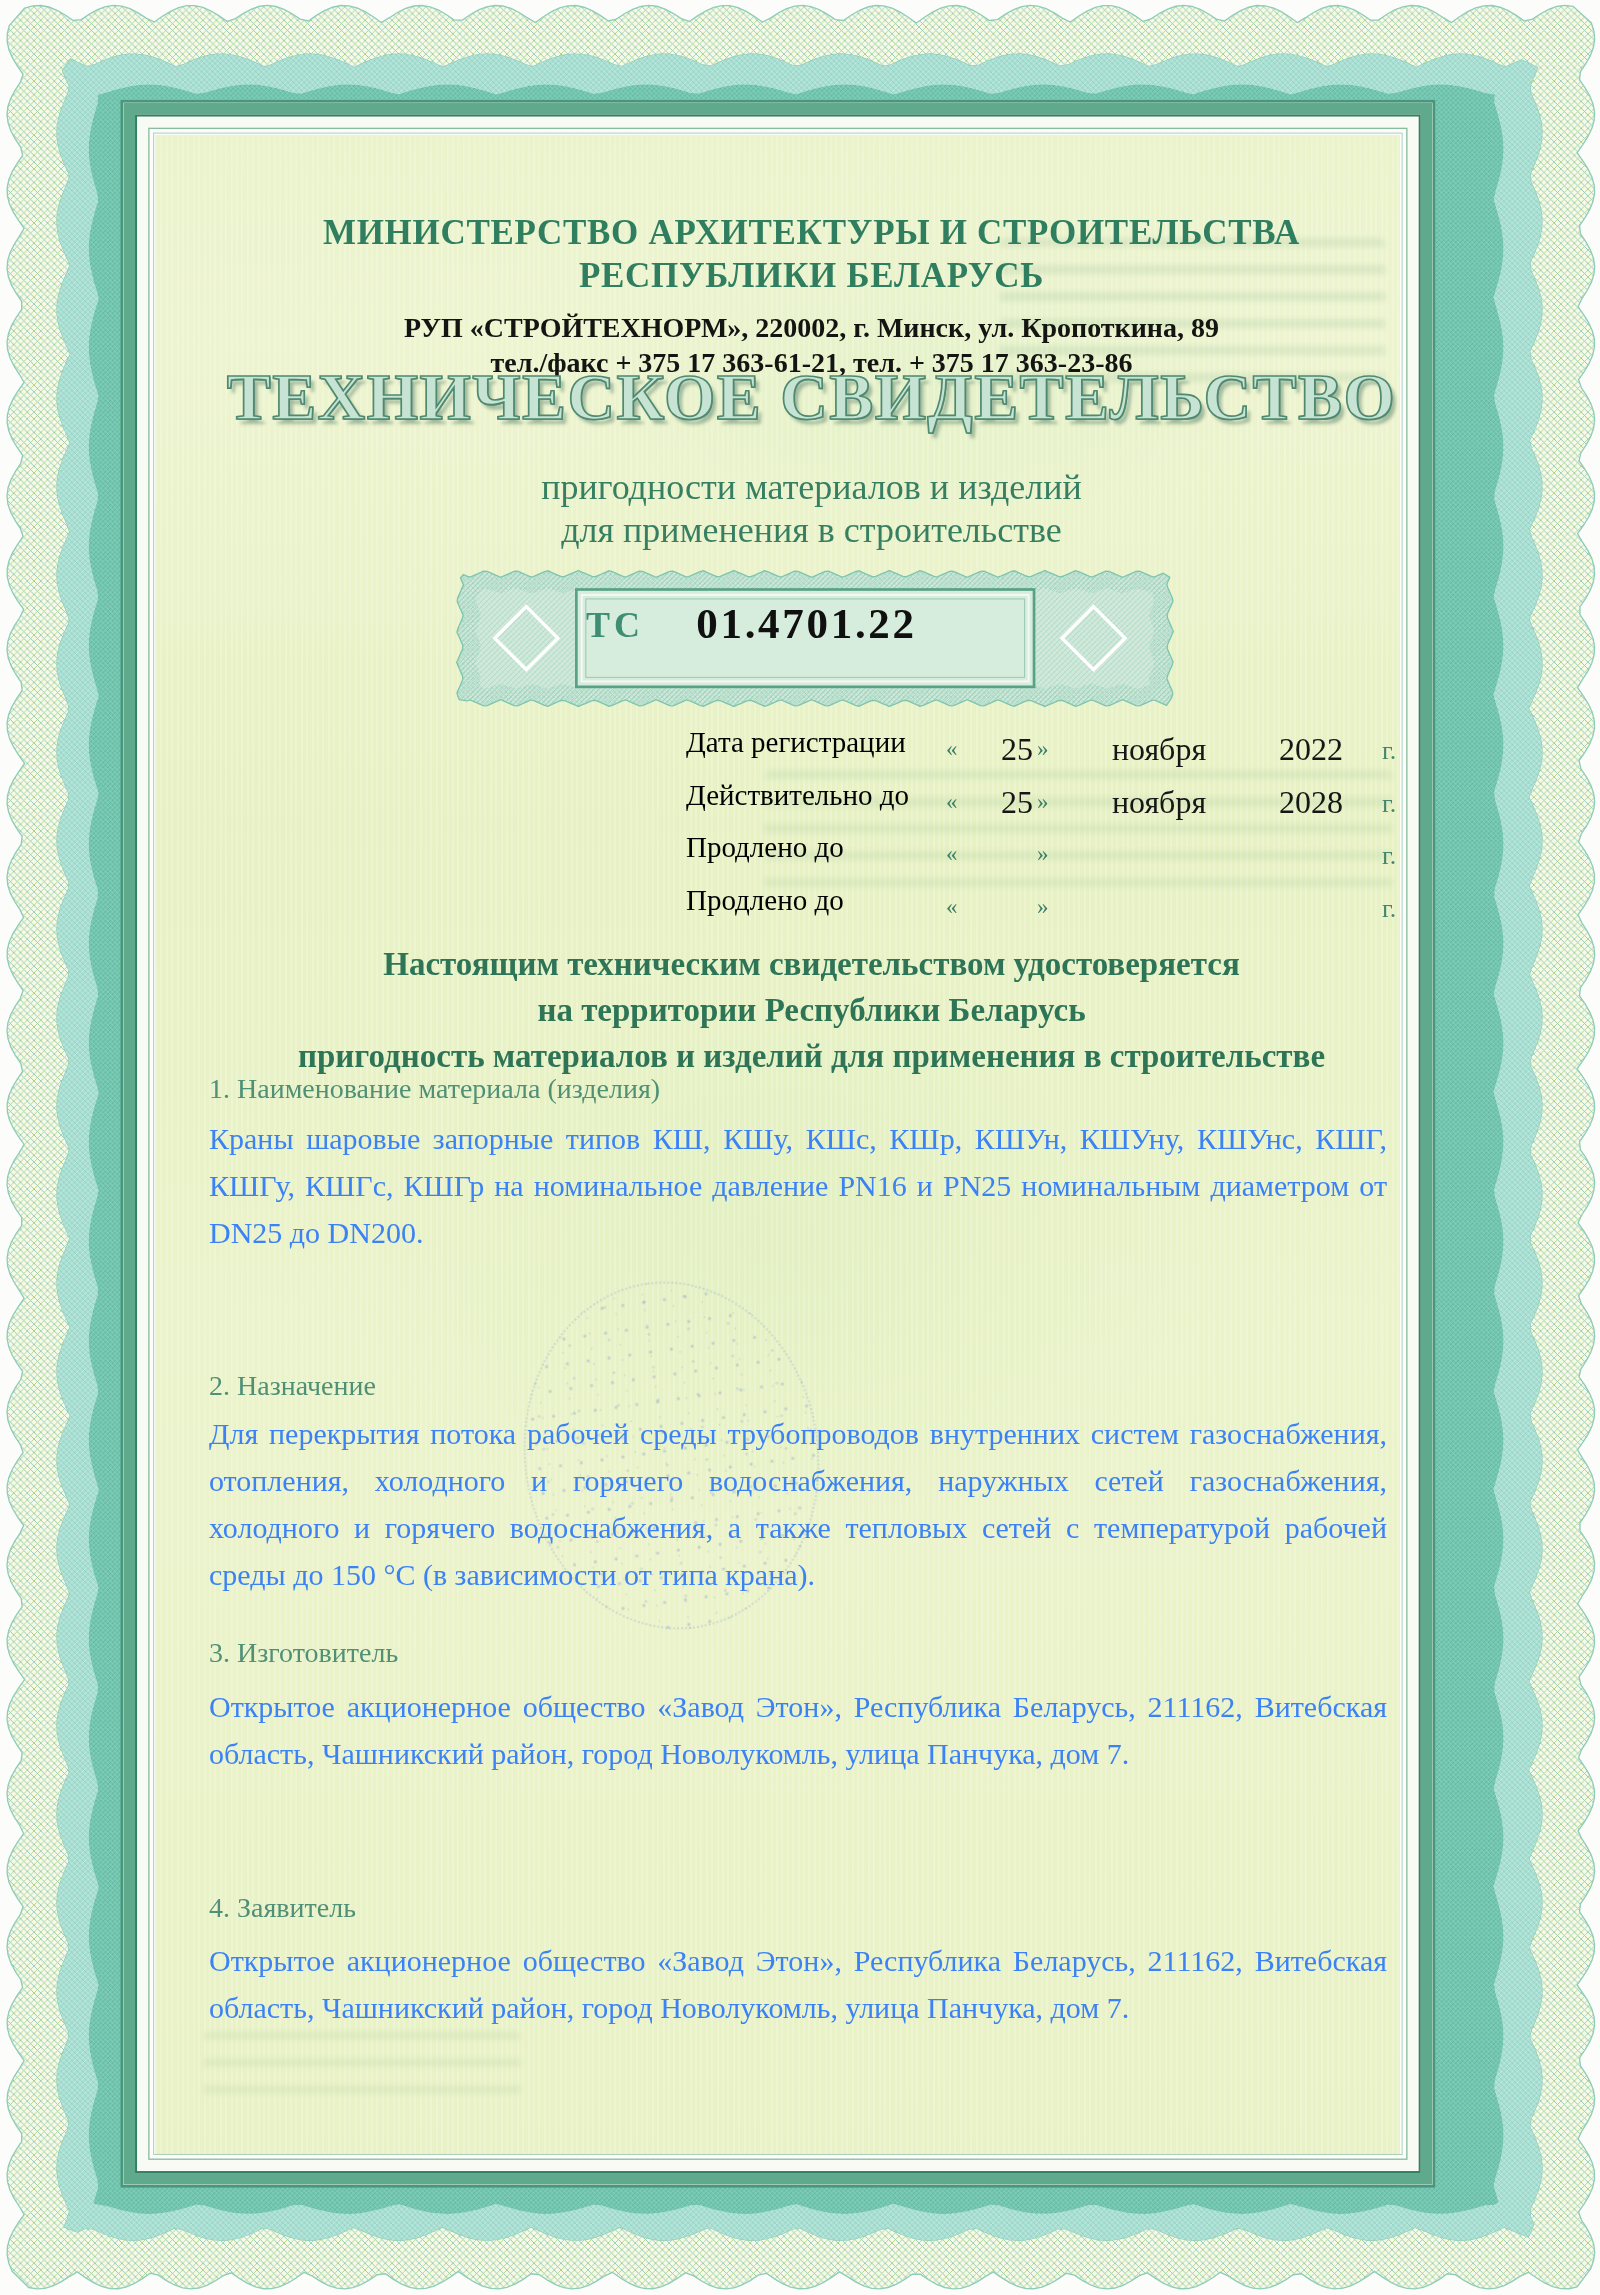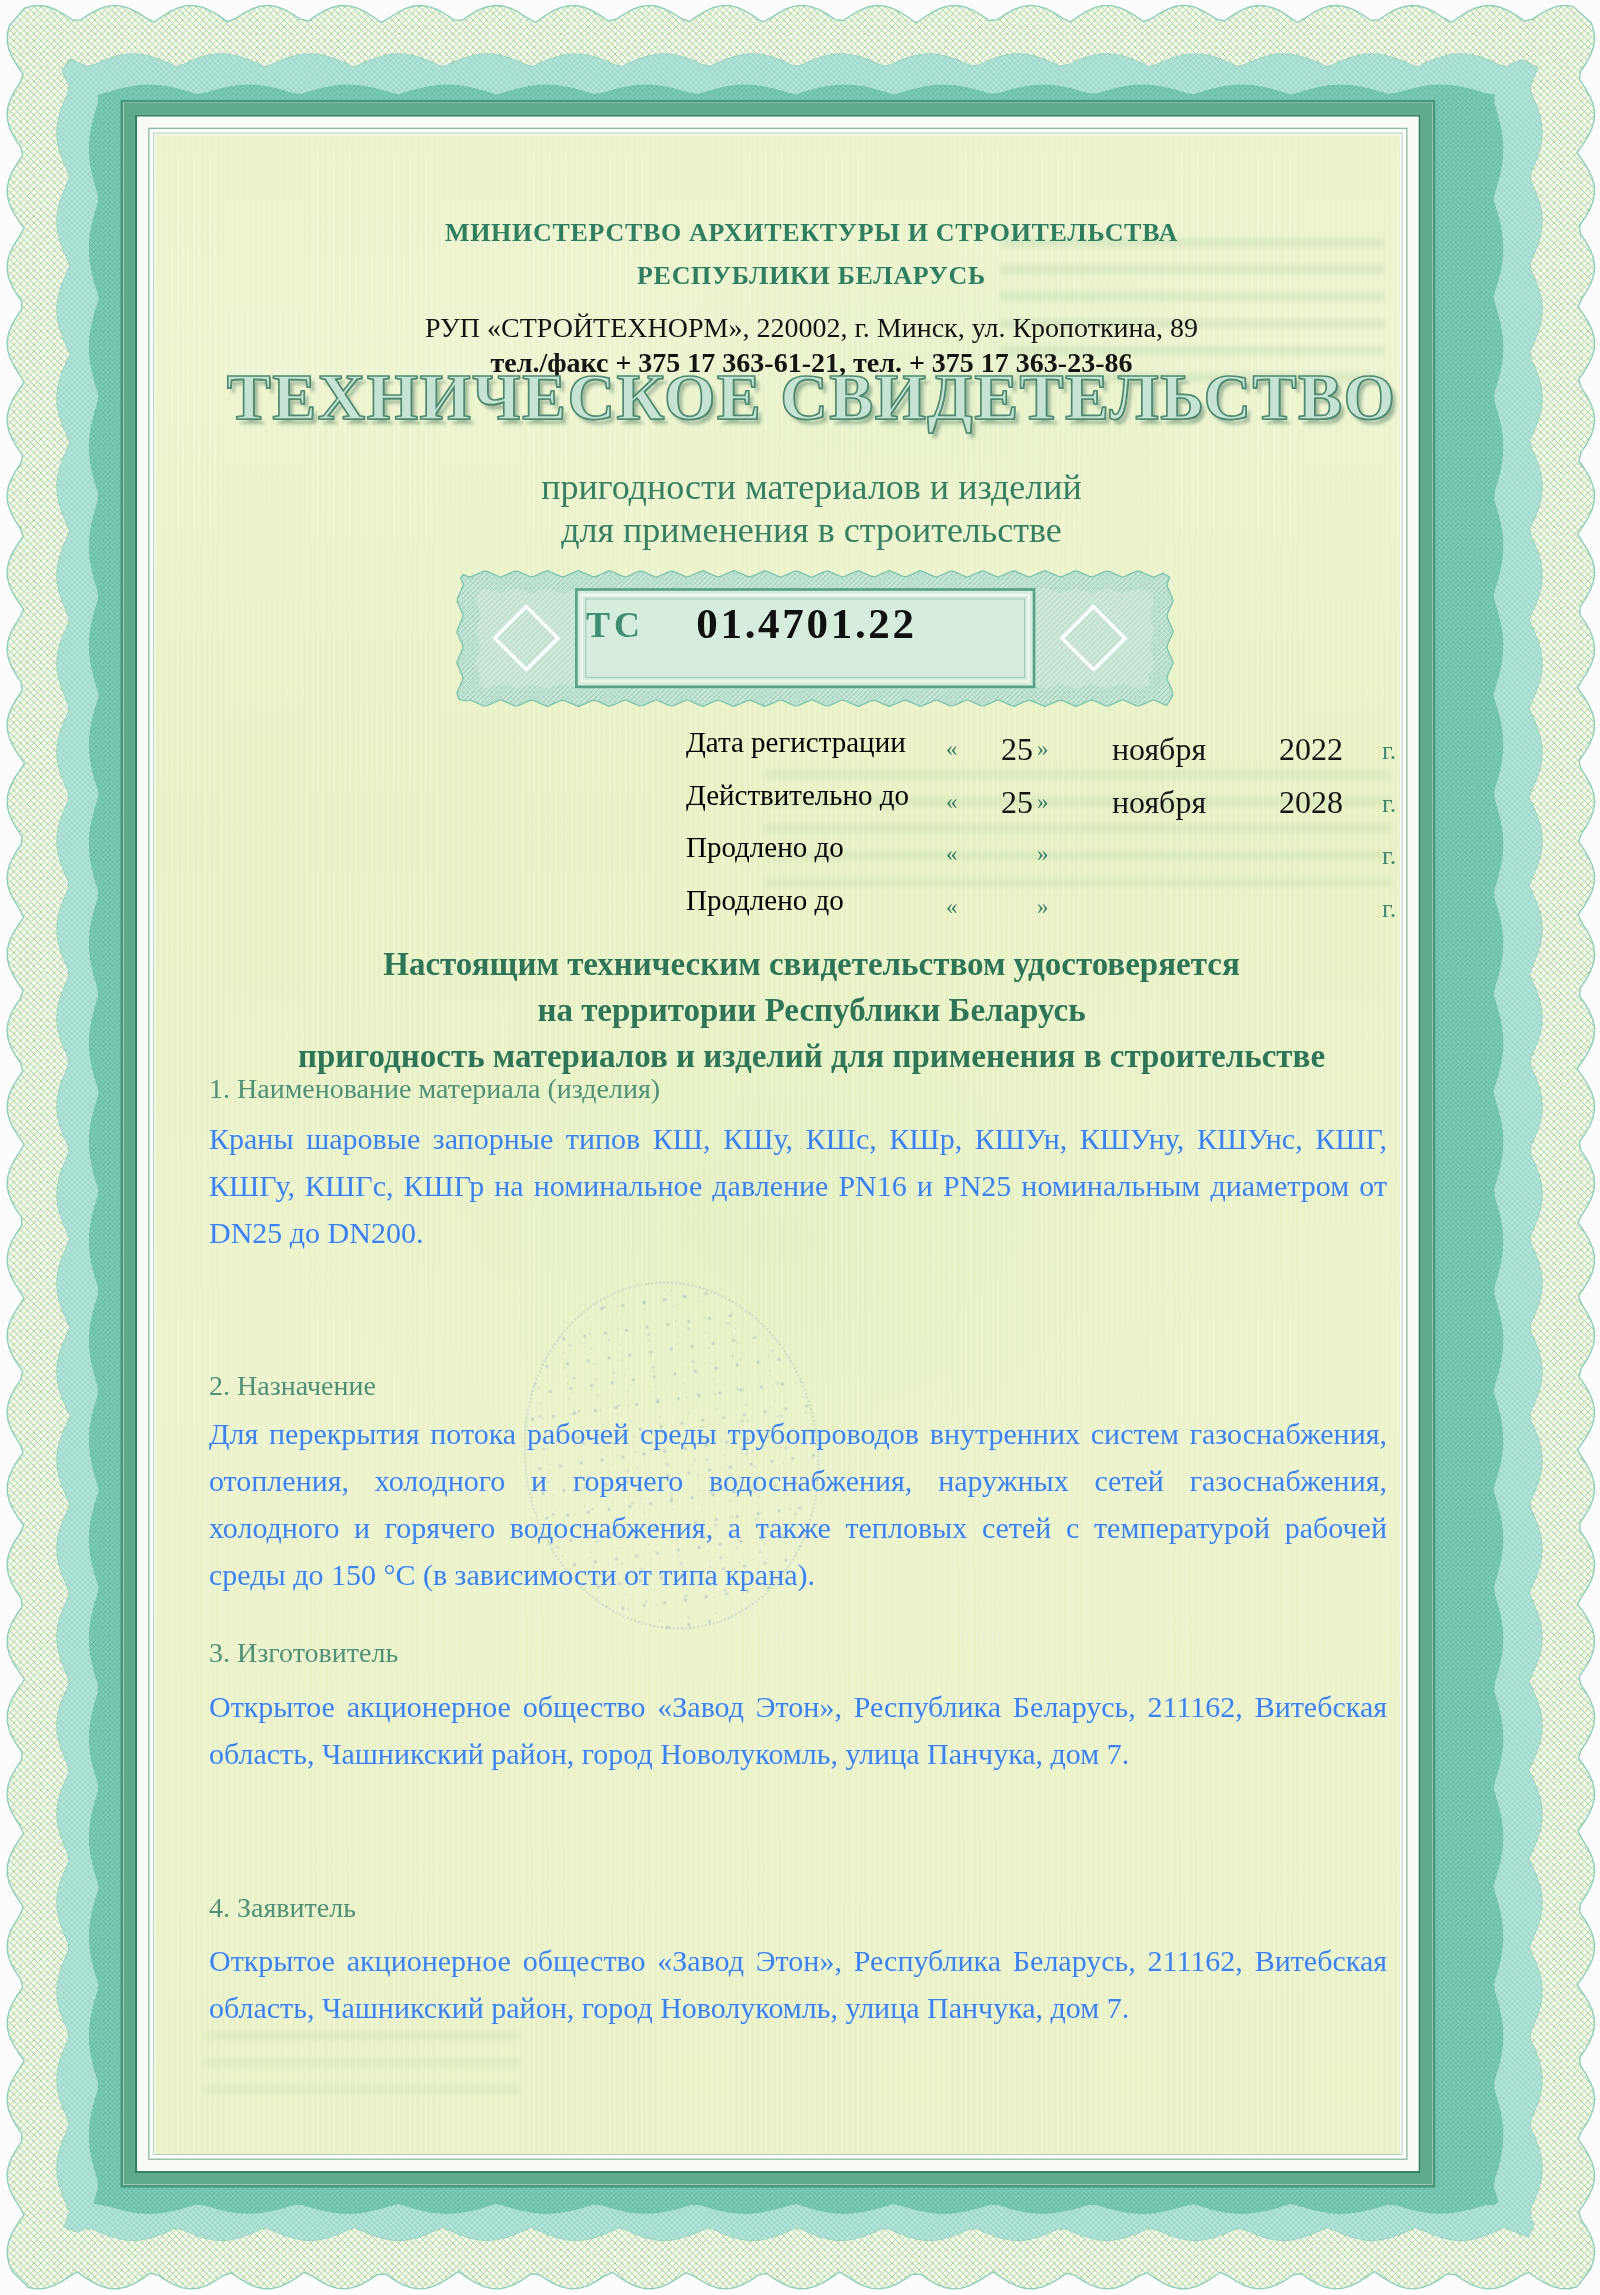--- a/index.html
+++ b/index.html
@@ -16,22 +16,22 @@
 
   .border-svg{position:absolute;left:0;top:0;width:1601px;height:2295px;z-index:3;}
 
   .ghost{position:absolute;z-index:2;border-radius:6.8px;filter:blur(2.7px);
     background:repeating-linear-gradient(180deg, rgba(110,165,120,.14) 0 9.5px, rgba(110,165,120,0) 9.5px 27px);}
   .g1{left:1000px;top:238px;width:385px;height:162px;}
   .g2{left:764px;top:770px;width:628px;height:135px;opacity:.8;}
   .g3{left:203px;top:2031px;width:318px;height:81px;opacity:.7;}
   .center-col{position:absolute;left:190px;width:1243px;text-align:center;z-index:4;}
 
-  .ministry{top:211px;font-size:26px;font-weight:700;line-height:43px;color:#2f7e60;letter-spacing:0.7px;}
-  .org{top:312px;font-size:28px;font-weight:400;color:#141412;}
+  .ministry{top:211px;font-size:35px;font-weight:700;line-height:43px;color:#2f7e60;letter-spacing:0.7px;}
+  .org{top:312px;font-size:28px;font-weight:700;color:#141412;}
   .phone{top:347px;font-size:28px;font-weight:700;color:#141412;}
 
   .cert-title{top:359px;font-size:66px;font-weight:700;letter-spacing:1.4px;white-space:nowrap;
     color:#c6e3d4;-webkit-text-stroke:1.7px #4f8a70;
     text-shadow:4px 4.7px 3.4px rgba(70,115,95,.45),0.7px 0.7px 0 #6fa68c;}
 
   .subtitle{top:466px;font-size:36px;font-weight:500;line-height:43px;color:#377f62;}
 
   .badge{position:absolute;left:454px;top:569px;width:722px;height:139px;z-index:4;}
   .badge svg{position:absolute;left:0;top:0;width:722px;height:139px;}

